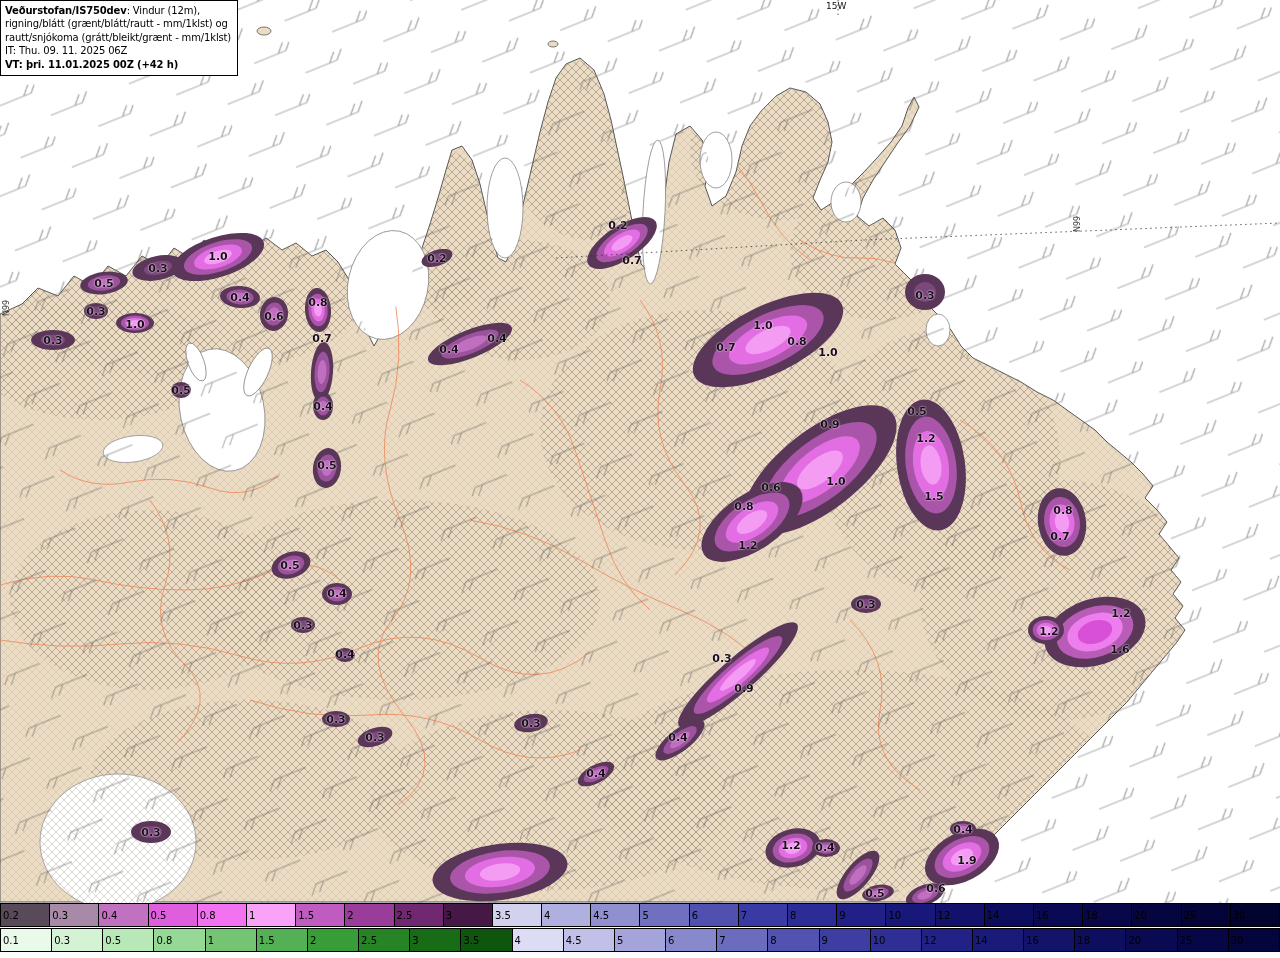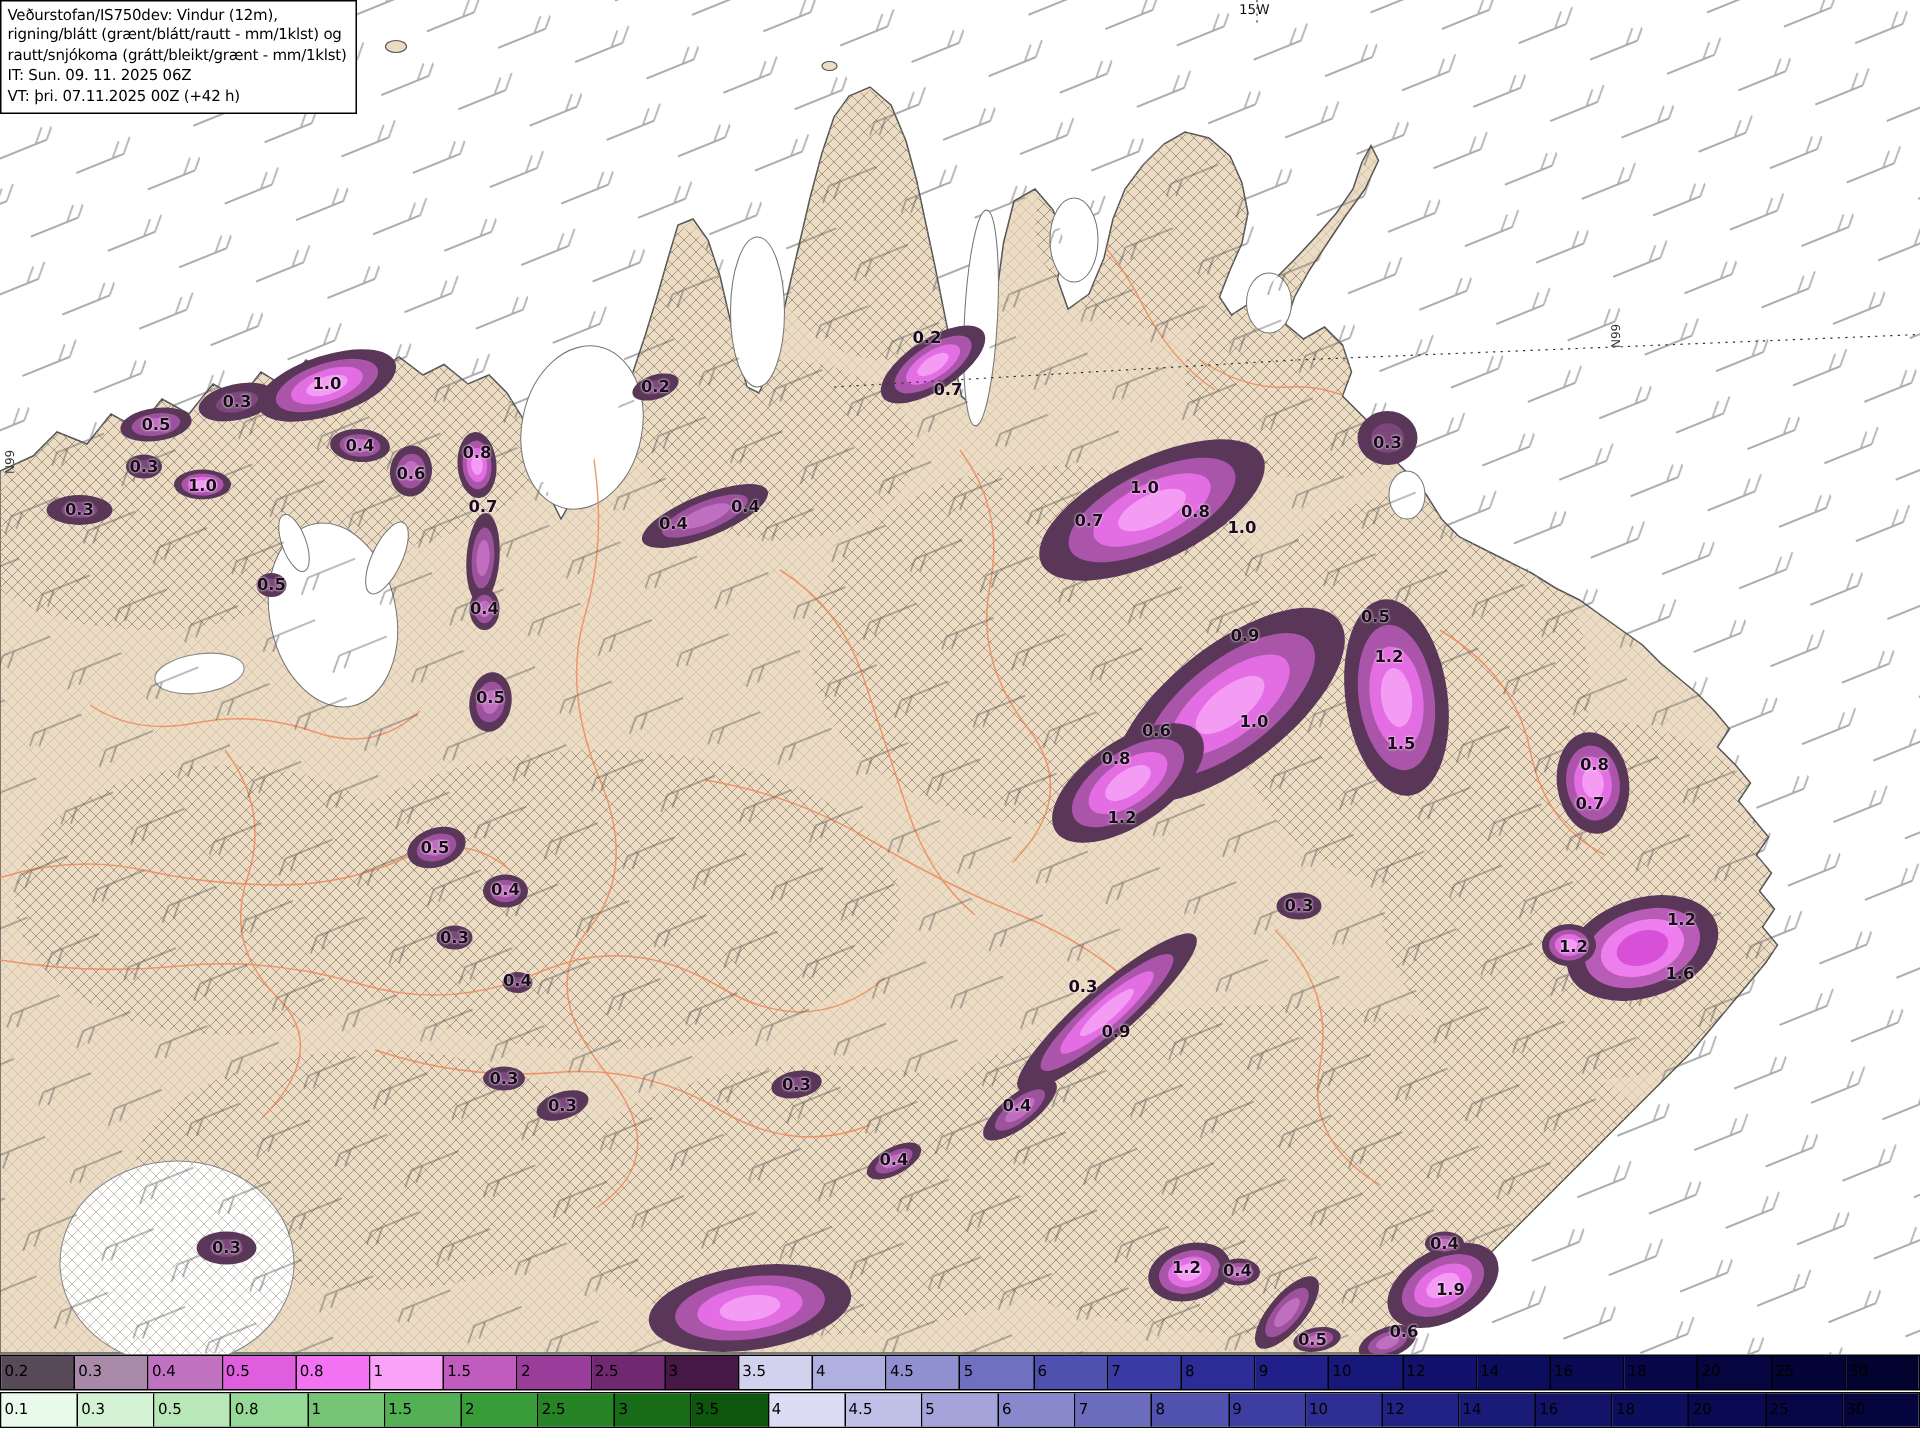--- a/index.html
+++ b/index.html
@@ -10,21 +10,21 @@
   .plabel{
     position:absolute;transform:translate(-50%,-50%);
     font-size:11px;font-weight:bold;color:#1c0a1c;white-space:nowrap;
     text-shadow:0 0 2px rgba(255,255,255,.8), 0 0 1px rgba(255,255,255,.8);
   }
   #titlebox{
     position:absolute;top:0;left:0;background:#ffffff;border:1px solid #000;
     padding:3px 6px 4px 4px;font-size:10px;line-height:1.34;color:#000;
     letter-spacing:-0.15px;max-width:272px;z-index:20;
   }
-  #titlebox .b{font-weight:normal;}
+  #titlebox .b{font-weight:bold;}
   #bars{position:absolute;left:0;top:903px;width:1280px;z-index:10;background:#fff;}
   .bar{display:flex;height:24px;border:1px solid #000;box-sizing:border-box;margin-bottom:1px;}
   .seg{flex:1;position:relative;border-right:1px solid #000;min-width:0;}
   .seg:last-child{border-right:none;}
   .seg span{
     position:absolute;left:2px;top:50%;transform:translateY(-50%);
     font-size:10px;color:#000;white-space:nowrap;
   }
 </style>
 </head>
@@ -321,22 +321,22 @@
       <span class="plabel" style="left: 963px; top: 829px;">0.4</span>
       <span class="plabel" style="left: 967px; top: 860px;">1.9</span>
       <span class="plabel" style="left: 936px; top: 888px;">0.6</span>
       <span class="plabel" style="left: 875px; top: 893px;">0.5</span>
     </div>
 
   <div id="titlebox">
     <div><span class="b">Veðurstofan/IS750dev</span><span>: Vindur (12m),</span></div>
     <div>rigning/blátt (grænt/blátt/rautt - mm/1klst) og</div>
     <div>rautt/snjókoma (grátt/bleikt/grænt - mm/1klst)</div>
-    <div>IT: Sun. 09. 11. 2025 06Z</div>
-    <div class="b">VT: þri. 07.11.2025 00Z (+42 h)</div>
+    <div>IT: Thu. 09. 11. 2025 06Z</div>
+    <div class="b">VT: þri. 11.01.2025 00Z (+42 h)</div>
   </div>
 
   <div id="bars">
     <div class="bar" id="bar-rain">
         <div class="seg" style="background: rgb(88, 74, 88);">
           <span>0.2</span>
         </div>
         <div class="seg" style="background: rgb(168, 138, 168);">
           <span>0.3</span>
         </div>

